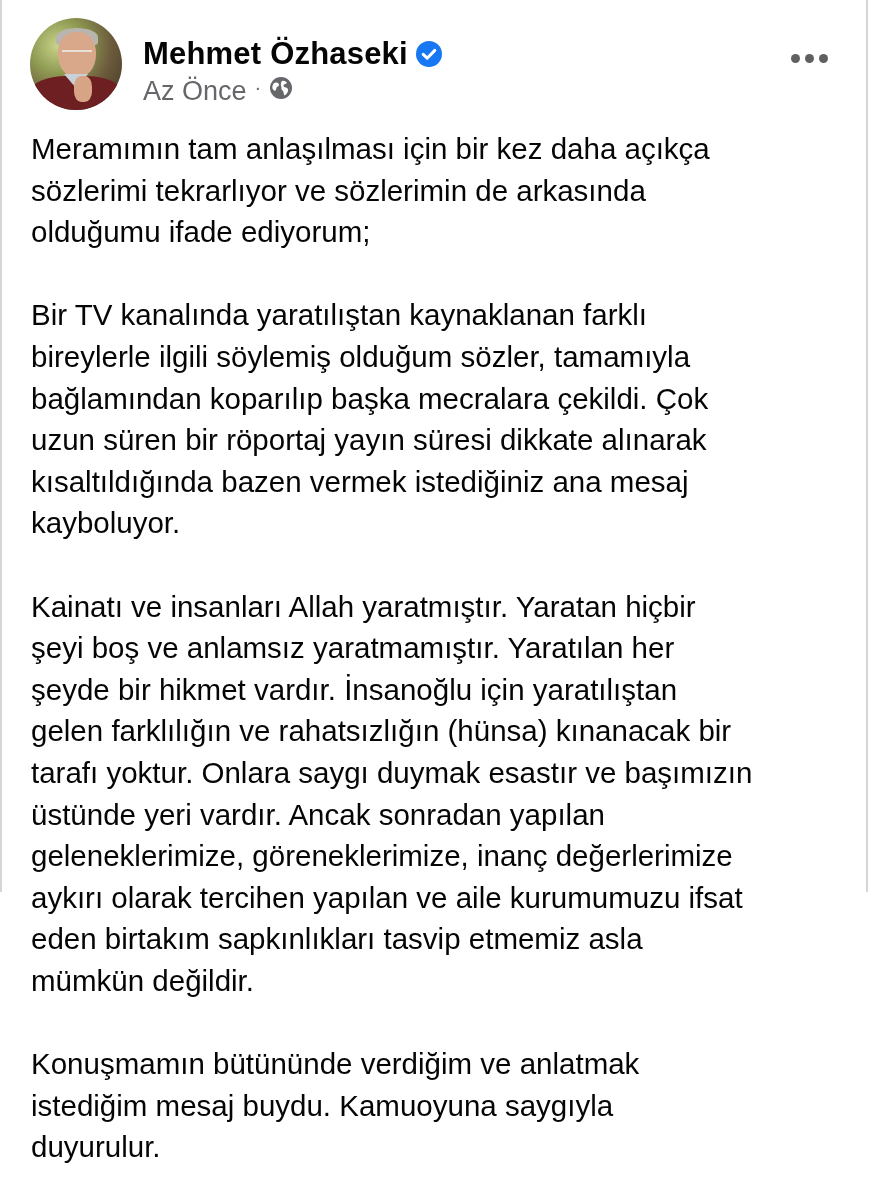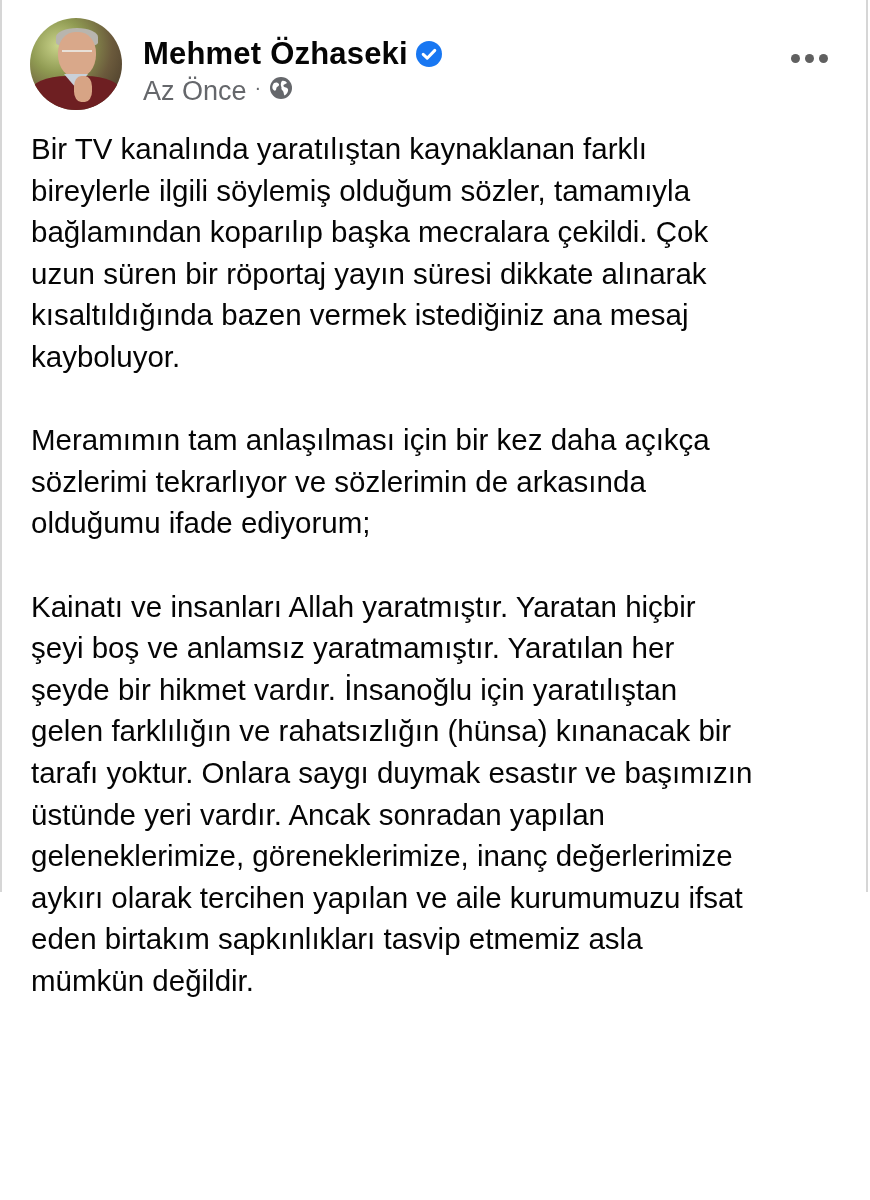--- a/index.html
+++ b/index.html
@@ -178,34 +178,37 @@
     </div>
 
     <div class="more">
       <span></span>
       <span></span>
       <span></span>
     </div>
   </div>
 
   <div class="post-body">
+    <p>Meramımın tam anlaşılması için bir kez daha açıkça
+sözlerimi tekrarlıyor ve sözlerimin de arkasında
+olduğumu ifade ediyorum;</p>
     <p>Bir TV kanalında yaratılıştan kaynaklanan farklı
 bireylerle ilgili söylemiş olduğum sözler, tamamıyla
 bağlamından koparılıp başka mecralara çekildi. Çok
 uzun süren bir röportaj yayın süresi dikkate alınarak
 kısaltıldığında bazen vermek istediğiniz ana mesaj
 kayboluyor.</p>
-    <p>Meramımın tam anlaşılması için bir kez daha açıkça
-sözlerimi tekrarlıyor ve sözlerimin de arkasında
-olduğumu ifade ediyorum;</p>
     <p>Kainatı ve insanları Allah yaratmıştır. Yaratan hiçbir
 şeyi boş ve anlamsız yaratmamıştır. Yaratılan her
 şeyde bir hikmet vardır. İnsanoğlu için yaratılıştan
 gelen farklılığın ve rahatsızlığın (hünsa) kınanacak bir
 tarafı yoktur. Onlara saygı duymak esastır ve başımızın
 üstünde yeri vardır. Ancak sonradan yapılan
 geleneklerimize, göreneklerimize, inanç değerlerimize
 aykırı olarak tercihen yapılan ve aile kurumumuzu ifsat
 eden birtakım sapkınlıkları tasvip etmemiz asla
 mümkün değildir.</p>
+    <p>Konuşmamın bütününde verdiğim ve anlatmak
+istediğim mesaj buydu. Kamuoyuna saygıyla
+duyurulur.</p>
   </div>
 
 </div>
 
 </body></html>

